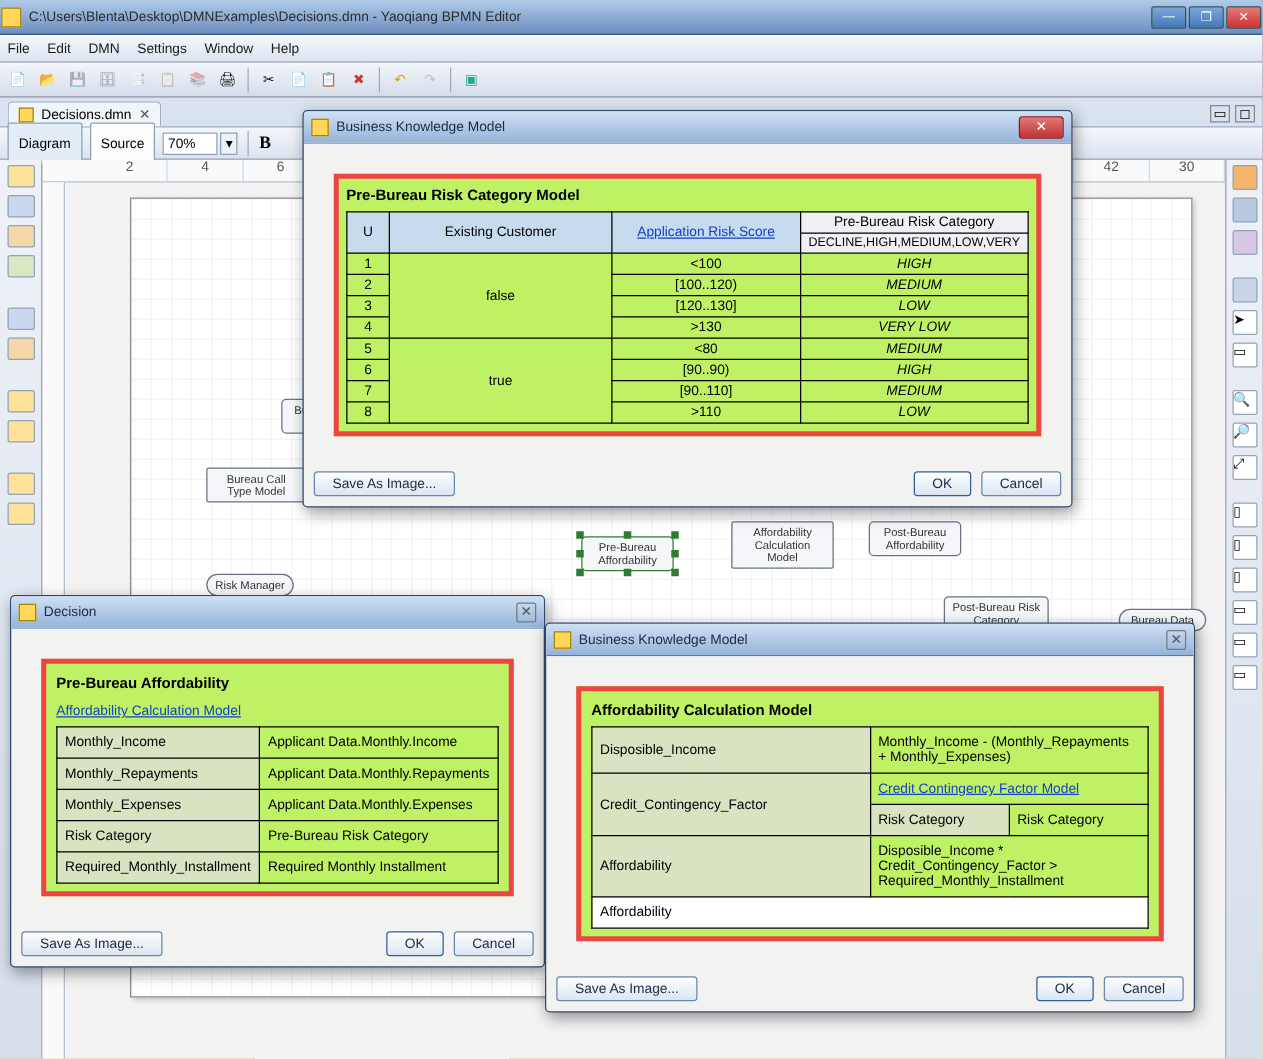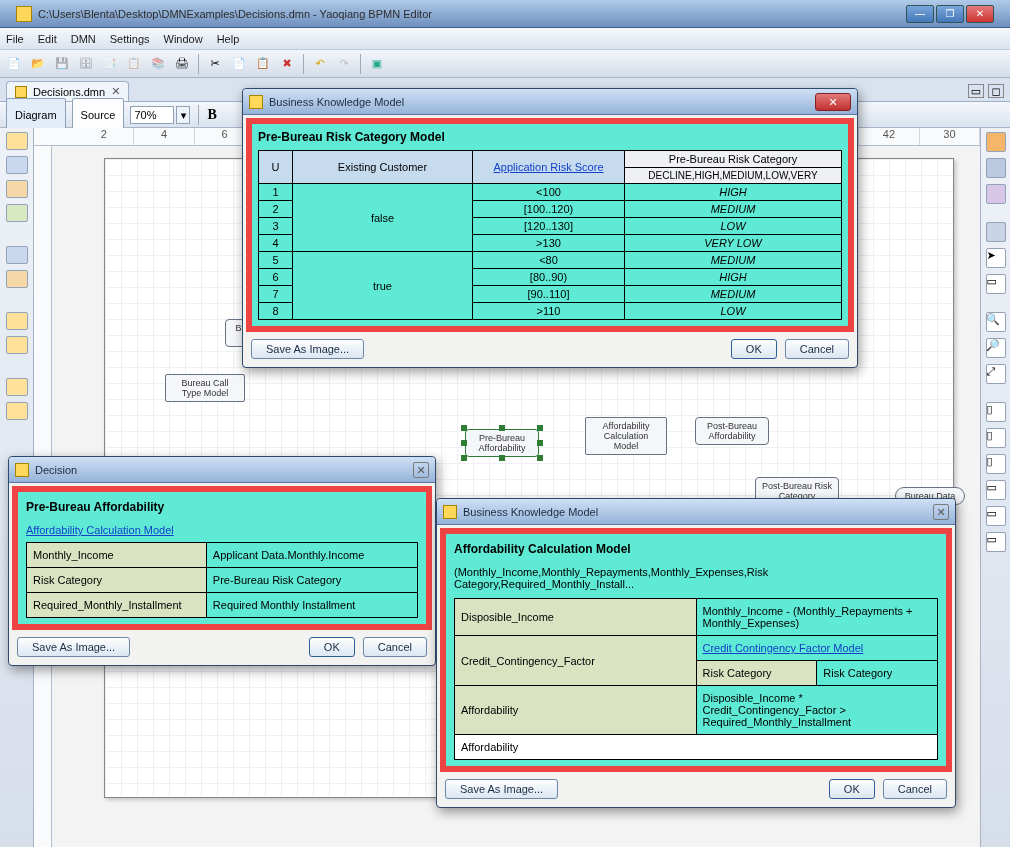--- a/index.html
+++ b/index.html
@@ -1,19 +1,19 @@
 <!DOCTYPE html>
 <html><head>
 <meta charset="utf-8">
 <style>
   * { box-sizing: border-box; margin: 0; padding: 0; font-family: Tahoma, "Segoe UI", sans-serif; font-size: 11px; }
   body { width: 1010px; height: 847px; background: linear-gradient(180deg,#6d5270 0%,#8f6f85 30%,#c9a97f 70%,#d8b98a 100%); overflow: hidden; position: relative; }
 
   
-  .titlebar { height: 28px; background: linear-gradient(180deg,#b0cae8,#6d8fbf); display:flex; align-items:center; padding:0 16px; color:#2c2c2c; border-bottom:1px solid #3b5a86; }
+  .titlebar { height: 28px; background: linear-gradient(180deg,#b0cae8,#6d8fbf); display:flex; align-items:center; padding:0 1px; color:#2c2c2c; border-bottom:1px solid #3b5a86; }
   .titlebar .appicon { width:16px; height:16px; background:#ffd85a; border:1px solid #a88300; margin-right:6px; }
   .titlebar .title { flex:1; font-weight:400; }
   .winbtns { display:flex; gap:2px; }
   .winbtn { width:28px; height:18px; border:1px solid #355; border-radius:2px; display:flex; align-items:center; justify-content:center; font-size:10px; color:#fff; }
   .winbtn.min { background:linear-gradient(#7aa7dc,#4478b8); }
   .winbtn.max { background:linear-gradient(#7aa7dc,#4478b8); }
   .winbtn.close { background:linear-gradient(#e57a7a,#c33); }
 
   .menubar { height:22px; background:linear-gradient(#f5f8fc,#dbe4ef); display:flex; align-items:center; padding:0 6px; gap:14px; border-bottom:1px solid #bcc8d8; }
   .menubar span { color:#1a1a1a; cursor:default; }
@@ -51,21 +51,21 @@
   .node.sel { border:1px solid #2e7d32; }
   .handle { position:absolute; width:6px; height:6px; background:#2e7d32; }
 
   
   .dialog { position:absolute; border:1px solid #2f4a6e; border-radius:4px; box-shadow:2px 4px 12px rgba(0,0,0,.4); background:#f2f2f0; }
   .dialog-header { height:26px; background:linear-gradient(#cfe0f5,#95b3d8); border-bottom:1px solid #5a7aa5; display:flex; align-items:center; padding:0 6px; border-radius:4px 4px 0 0;}
   .dialog-header .dicon { width:14px; height:14px; background:#ffd85a; border:1px solid #a88300; margin-right:6px; }
   .dialog-header .dtitle { flex:1; color:#1b2b44; }
   .dialog-header .dclose { width:36px; height:18px; background:linear-gradient(#e27a7a,#c13030); border:1px solid #802020; border-radius:3px; color:#fff; text-align:center; line-height:16px;}
   .dialog-header .dx { width:16px; height:16px; border:1px solid #7a7a7a; border-radius:2px; color:#555; text-align:center; line-height:14px;}
-  .dialog-body { padding:8px 8px 6px; background:#5eead4; border:6px solid #ef4444; margin:3px; }
+  .dialog-body { padding:8px 8px 6px; background:#bef264; border:4px solid #ef4444; margin:24px; }
   .dialog-title { font-weight:bold; font-size:12px; margin-bottom:6px; }
   .dialog-footer { display:flex; padding:4px 8px 8px; gap:8px; align-items:center; }
   .btn { border:1px solid #6a87aa; background:linear-gradient(#fdfefe,#dbe6f2); padding:3px 14px; border-radius:3px; color:#1b2b44; cursor:default; }
   .btn.primary { border:1px solid #2e5f9d; }
   .spacer { flex:1; }
 
   table.dmn { width:100%; border-collapse:collapse; }
   table.dmn th, table.dmn td { border:1px solid #000; padding:2px 6px; text-align:center; font-size:11px; }
   table.dmn th { background:#c7dbee; font-weight:normal; }
   table.dmn th.link { color:#1341c8; text-decoration:underline; }
@@ -271,21 +271,21 @@
             <td class="it">VERY LOW</td>
           </tr>
           <tr>
             <td>5</td>
             <td rowspan="4">true</td>
             <td>&lt;80</td>
             <td class="it">MEDIUM</td>
           </tr>
           <tr>
             <td>6</td>
-            <td>[80..90)</td>
+            <td>[90..90)</td>
             <td class="it">HIGH</td>
           </tr>
           <tr>
             <td>7</td>
             <td>[90..110]</td>
             <td class="it">MEDIUM</td>
           </tr>
           <tr>
             <td>8</td>
             <td>&gt;110</td>
@@ -295,36 +295,44 @@
     </table>
   </div>
   <div class="dialog-footer">
     <div class="btn">Save As Image...</div>
     <div class="spacer"></div>
     <div class="btn primary">OK</div>
     <div class="btn">Cancel</div>
   </div>
 </div>
 
-<div class="dialog" style="top:456px;left:8px;width:428px">
+<div class="dialog" style="top:476px;left:8px;width:428px">
   <div class="dialog-header">
     <div class="dicon"></div>
     <div class="dtitle">Decision</div>
     <div class="dx">✕</div>
   </div>
   <div class="dialog-body">
     <div class="dialog-title">Pre-Bureau Affordability</div>
     <div style="padding:4px 0 6px"><a style="color:#1341c8;text-decoration:underline">Affordability Calculation Model</a></div>
     <table class="kv">
         <tbody id="d2-rows">
           <tr>
             <td class="key">Monthly_Income</td>
             <td>Applicant Data.Monthly.Income</td>
           </tr>
           <tr>
+            <td class="key">Monthly_Repayments</td>
+            <td>Applicant Data.Monthly.Repayments</td>
+          </tr>
+          <tr>
+            <td class="key">Monthly_Expenses</td>
+            <td>Applicant Data.Monthly.Expenses</td>
+          </tr>
+          <tr>
             <td class="key">Risk Category</td>
             <td>Pre-Bureau Risk Category</td>
           </tr>
           <tr>
             <td class="key">Required_Monthly_Installment</td>
             <td>Required Monthly Installment</td>
           </tr>
         </tbody>
       </table>
   </div>
@@ -337,21 +345,20 @@
 </div>
 
 <div class="dialog" style="top:498px;left:436px;width:520px">
   <div class="dialog-header">
     <div class="dicon"></div>
     <div class="dtitle">Business Knowledge Model</div>
     <div class="dx">✕</div>
   </div>
   <div class="dialog-body">
     <div class="dialog-title">Affordability Calculation Model</div>
-    <div class="signature">(Monthly_Income,Monthly_Repayments,Monthly_Expenses,Risk Category,Required_Monthly_Install...</div>
     <table class="kv">
         <tbody id="d3-rows">
           <tr>
             <td class="key" style="width:50%">Disposible_Income</td>
             <td colspan="2">Monthly_Income - (Monthly_Repayments + Monthly_Expenses)</td>
           </tr>
           <tr>
             <td class="key" rowspan="2">Credit_Contingency_Factor</td>
             <td colspan="2"><a>Credit Contingency Factor Model</a></td>
           </tr>

